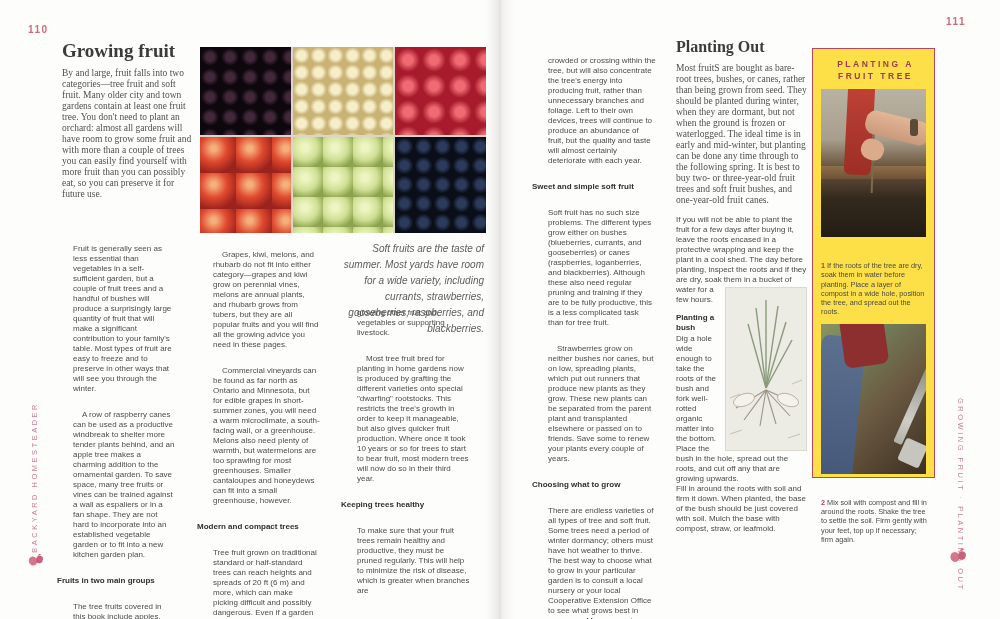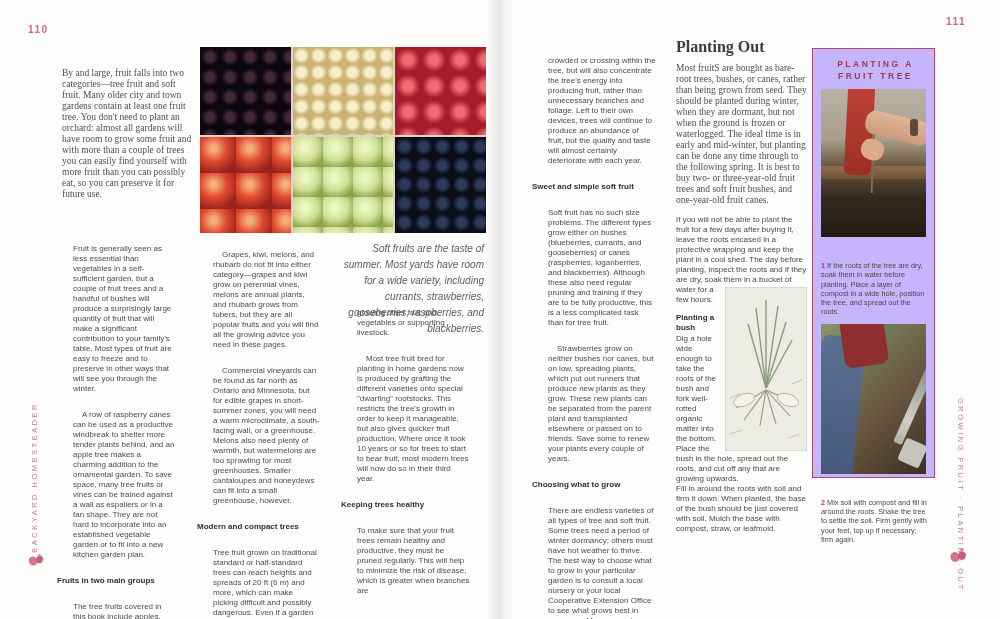--- a/index.html
+++ b/index.html
@@ -35,21 +35,21 @@
      background-image:radial-gradient(circle at 40% 35%,#eef5c2 12%,#cfe094 48%,#8da24c 80%);
      background-size:30px 30px;}
   .c-blueberry{background-color:#10141f;
      background-image:radial-gradient(circle,#2c3a5c 30%,#0a0e18 66%),radial-gradient(circle,#3c4c72 22%,transparent 55%);
      background-size:19px 19px,9px 9px;background-position:0 0,6px 5px;}
   
   .po-sans{font-size:8px;line-height:10px;}
   .po-sans p{margin:0;}
   .bush-illo{float:right;width:80px;height:162px;margin:2px 0 3px 5px;background:#ecebe4;border:1px solid #dcdacf;}
   
-  .sidebar{position:absolute;left:812px;top:48px;width:123px;height:430px;background:#c4b5fd;
+  .sidebar{position:absolute;left:812px;top:48px;width:123px;height:430px;background:#fde047;
            border:1px solid #b5485f;box-sizing:border-box;padding:9px 4px 8px 8px;}
   .sidebar-title{text-align:center;font-size:8.5px;font-weight:bold;letter-spacing:2.5px;color:#9c3a50;line-height:12px;margin-bottom:7px;}
   .step{font-size:7.3px;line-height:9.3px;color:#4a4a4a;margin-top:24px;}
   .step .num{font-weight:bold;color:#b23b52;margin-right:2px;}
   .sb-photo{position:relative;width:105px;height:148px;overflow:hidden;background:#8a7a64;}
   .sb-photo.second{height:150px;}
   
   .p1-base{position:absolute;inset:0;background:linear-gradient(180deg,#b9b2a4 0%,#a99e8c 34%,#6b573f 52%,#33291e 74%,#241c14 100%);}
   .p1-wood{position:absolute;left:0;top:52%;width:100%;height:9%;background:linear-gradient(180deg,#8f6f4c,#6d5236);}
   .p1-red{position:absolute;left:24%;top:-4%;width:26%;height:62%;background:linear-gradient(180deg,#c04236,#9c2e26);transform:rotate(3deg);border-radius:6px;}
@@ -72,20 +72,21 @@
 </head>
 <body>
 
 <div class="spread">
 
   <div class="gutter"></div>
 
   <div class="pagenum" style="left:28px;top:24px;">110</div>
   <div class="pagenum" style="left:946px;top:16px;">111</div>
 
+  <div class="serif-title" style="left:62px;top:40px;font-size:19px;">Growing fruit</div>
   <div class="serif-intro" style="left:62px;top:68px;width:132px;">By and large, fruit falls into two categories—tree fruit and soft fruit. Many older city and town gardens contain at least one fruit tree. You don't need to plant an orchard: almost all gardens will have room to grow some fruit and with more than a couple of trees you can easily find yourself with more fruit than you can possibly eat, so you can preserve it for future use.</div>
 
   <div class="fruit-photo">
     <div class="cell c-blackcurrant"></div>
     <div class="cell c-whitecurrant"></div>
     <div class="cell c-raspberry"></div>
     <div class="cell c-cherry"></div>
     <div class="cell c-gooseberry"></div>
     <div class="cell c-blueberry"></div>
   </div>

